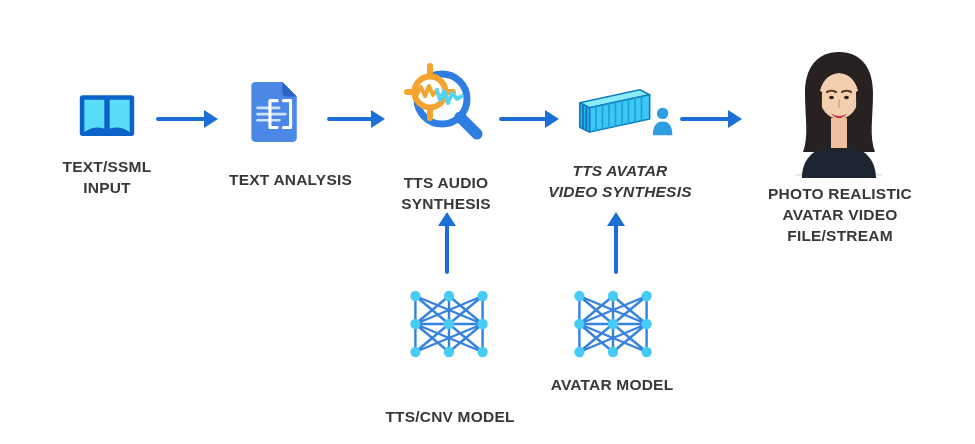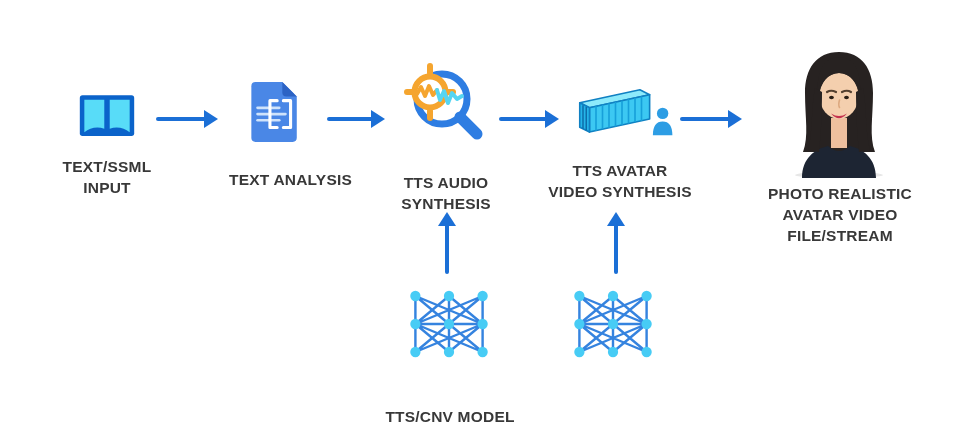--- a/index.html
+++ b/index.html
@@ -109,21 +109,21 @@
         <polygon points="24,24 98,8 86,2 12,18" fill="#8deafb"></polygon>
         <polygon points="24,24 98,8 98,38 24,54" fill="#3cc8f2"></polygon>
         <polygon points="12,18 24,24 24,54 12,48" fill="#25b4e8"></polygon>
       </g>
       <path d="M32,22.3 V52.3 M40,20.5 V50.5 M48,18.8 V48.8 M56,17.1 V47.1 M64,15.4 V45.4 M72,13.6 V43.6 M80,11.9 V41.9 M88,10.2 V40.2" stroke="#17a0da" stroke-width="2" fill="none"></path>
       <path d="M16,21 V50 M20,23 V52" stroke="#0d6ca8" stroke-width="1.8" fill="none"></path>
       <circle cx="114" cy="31" r="7" fill="#2d9de4"></circle>
       <path d="M102,58 q0,-17 12,-17 q12,0 12,17 z" fill="#2d9de4"></path>
     </svg>
   </div>
-  <div class="stage-label" style="left:530px; top:160px; width:180px;">TTS AVATAR
+  <div class="stage-label" style="left:530px; top:160px; width:180px;font-style:italic;">TTS AVATAR
 VIDEO SYNTHESIS</div>
 
   <div class="harrow" style="left:680px; top:110px; width:62px;">
     <span class="shaft"></span>
       <span class="head"></span>
   </div>
 
   <div class="abs" style="left:782px; top:46px; width:115px; height:132px;">
     <svg width="115" height="132" viewBox="0 0 115 132">
       <rect x="0" y="0" width="115" height="132" fill="#ffffff"></rect>
@@ -186,14 +186,15 @@
           <circle cx="81" cy="9" r="5.5"></circle>
         <circle cx="9" cy="39" r="5.5"></circle>
           <circle cx="45" cy="39" r="5.5"></circle>
           <circle cx="81" cy="39" r="5.5"></circle>
         <circle cx="9" cy="69" r="5.5"></circle>
           <circle cx="45" cy="69" r="5.5"></circle>
           <circle cx="81" cy="69" r="5.5"></circle>
       </g>
     </svg>
   </div>
+  <div class="model-label" style="left:522px; top:374px; width:180px;">AVATAR MODEL</div>
 
 </div>
 
 </body></html>

